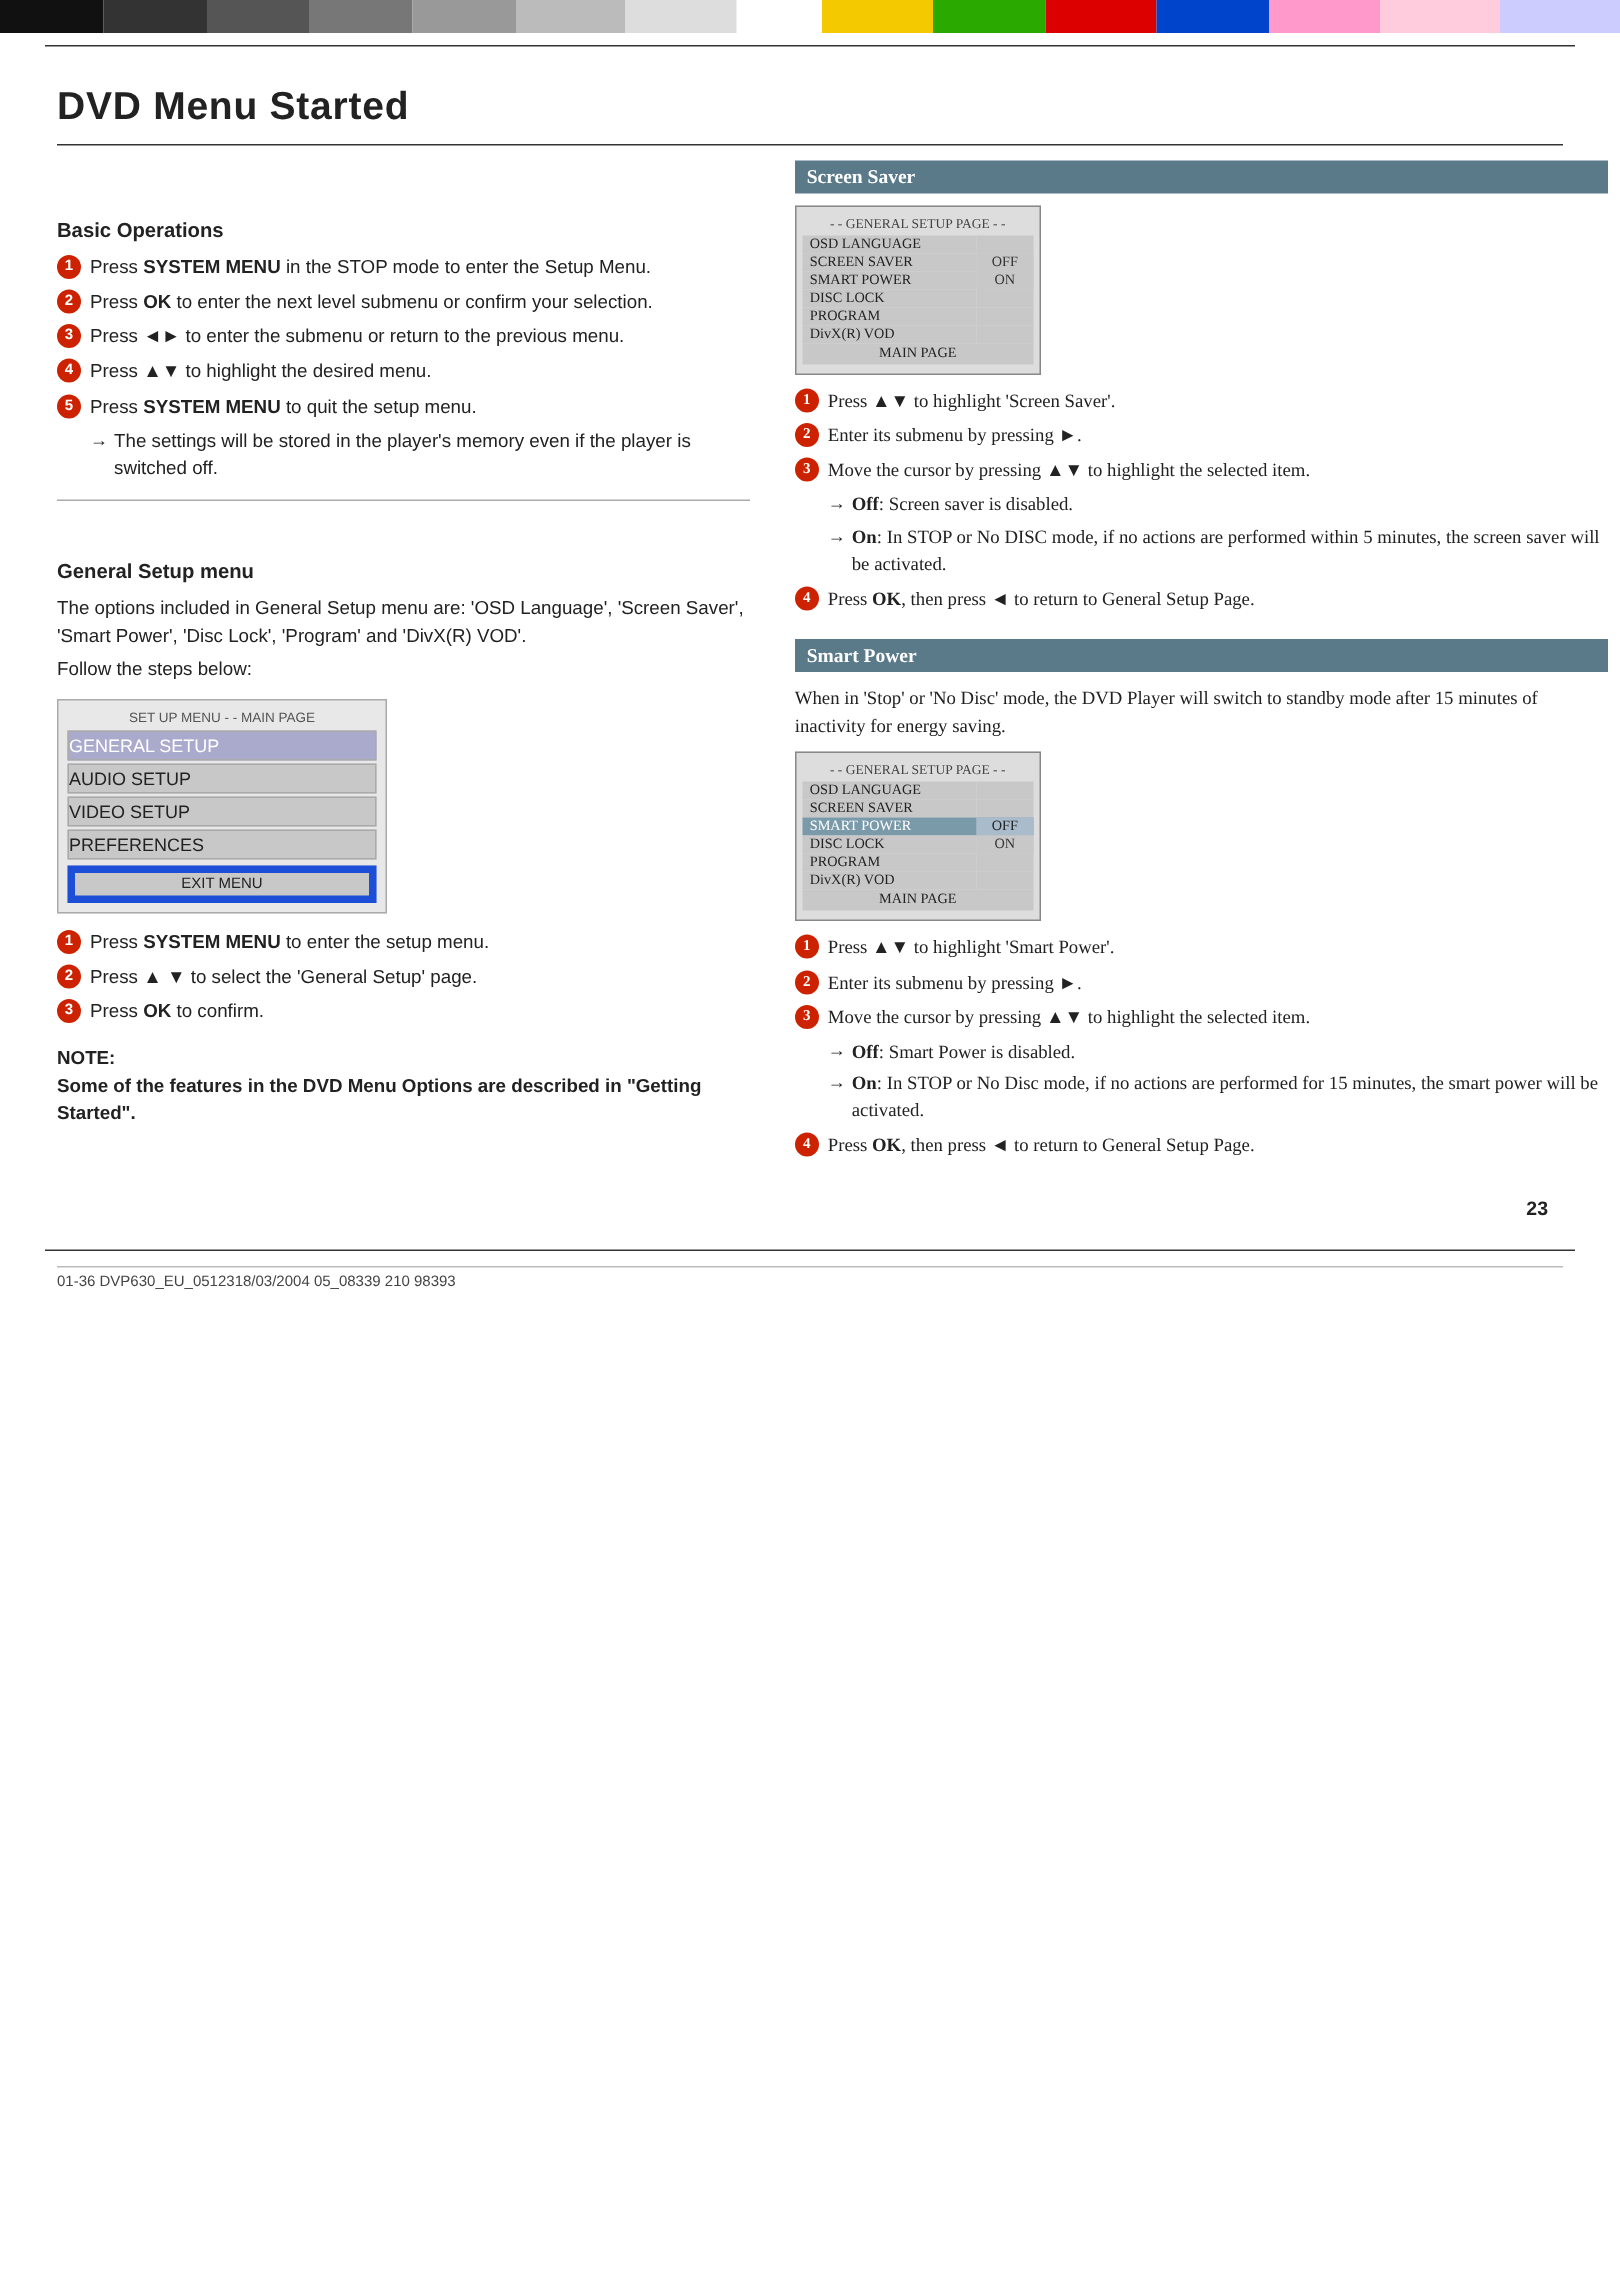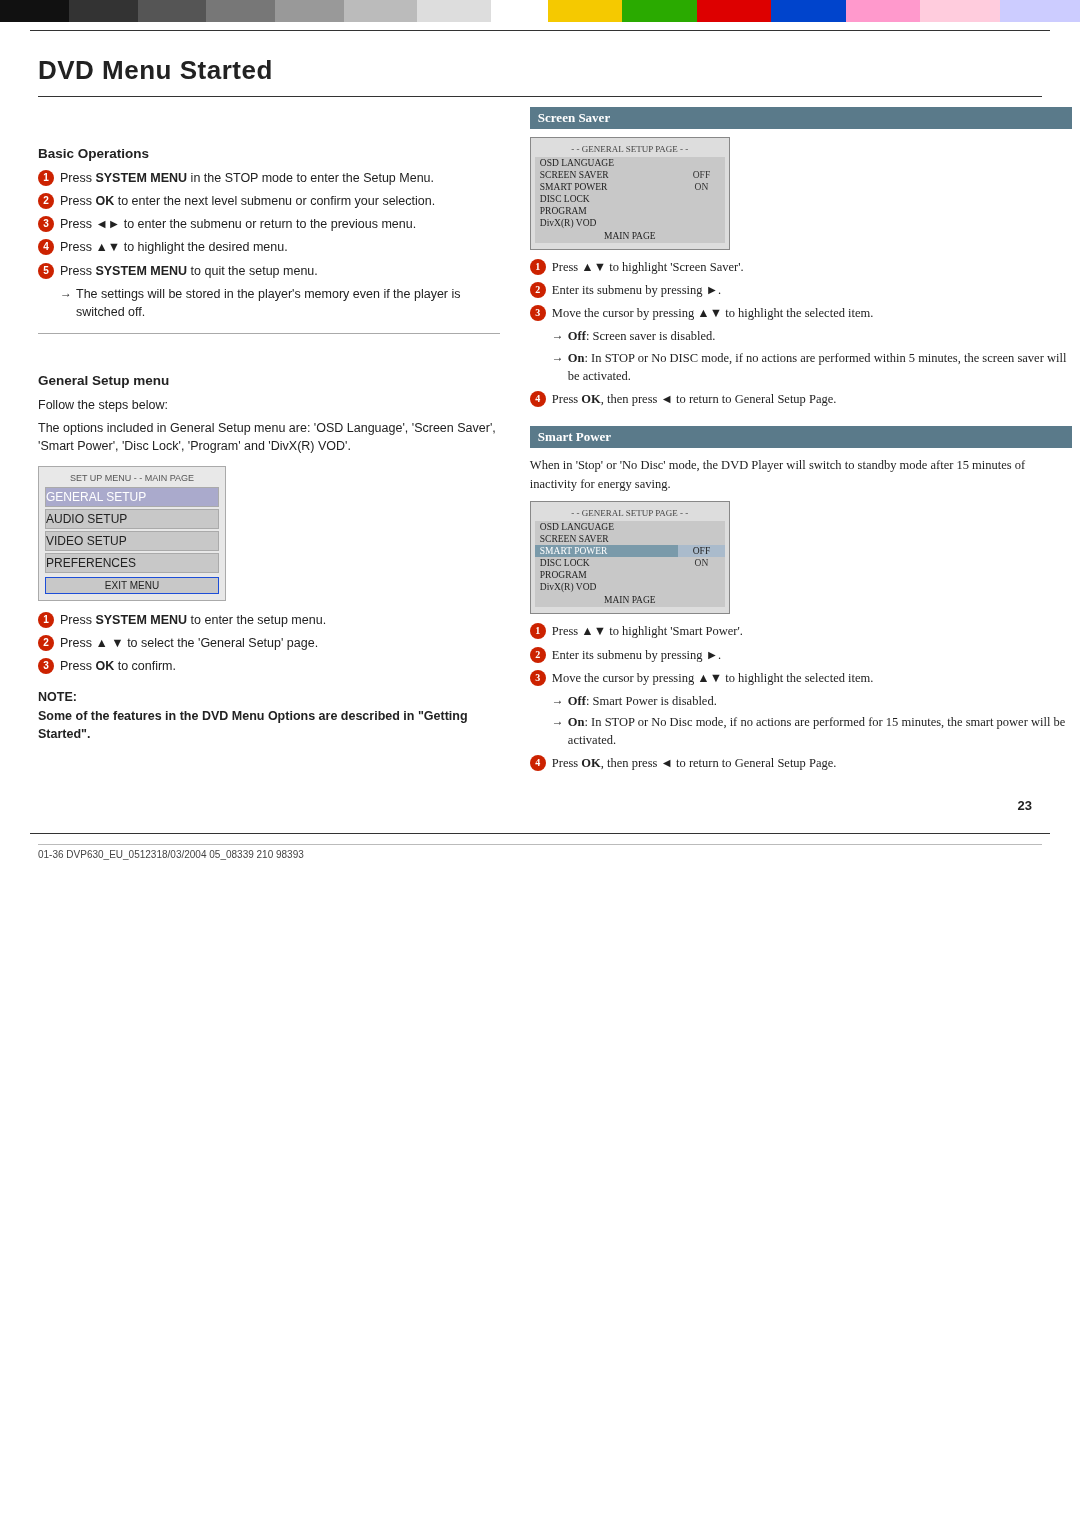--- a/index.html
+++ b/index.html
@@ -134,21 +134,21 @@
       margin-right: 4px;
       font-size: 12px;
     }
 
     
     .menu-mock {
       border: 1px solid #aaa;
       background: #e8e8e8;
       margin: 10px 0;
       padding: 6px;
-      width: 188px;
+      width: 220px;
       font-size: 10px;
     }
     .menu-mock .menu-title {
       text-align: center;
       font-size: 9px;
       color: #555;
       margin-bottom: 4px;
     }
     .menu-mock .menu-item {
       background: #c8c8c8;
@@ -159,31 +159,31 @@
     }
     .menu-mock .menu-item.highlighted {
       background: #aaaacc;
       color: #fff;
     }
     .menu-mock .menu-footer {
       background: #c8c8c8;
       padding: 2px 6px;
       margin-top: 4px;
       font-size: 10px;
-      border: 1px solid #1d4ed8;
+      border: 5px solid #1d4ed8;
       text-align: center;
     }
 
     
     .setup-mock {
       border: 1.5px solid #888;
       background: #ddd;
       margin: 8px 0;
       padding: 6px 4px;
-      width: 200px;
+      width: 164px;
     }
     .setup-mock .sm-title {
       text-align: center;
       font-size: 9px;
       color: #444;
       margin-bottom: 3px;
     }
     .setup-mock table {
       width: 100%;
       border-collapse: collapse;
@@ -335,22 +335,22 @@
         <div class="arrow-note">
           <span class="arrow-sym">→</span>
           <span class="li-text">The settings will be stored in the player's memory even if the player is switched off.</span>
         </div>
       </div>
 
       <div class="section-divider"></div>
 
       <div>
         <div class="section-header">General Setup menu</div>
+        <p class="sub-text">The options included in General Setup menu are: 'OSD Language', 'Screen Saver', 'Smart Power', 'Disc Lock', 'Program' and 'DivX(R) VOD'.</p>
         <p class="sub-text">Follow the steps below:</p>
-        <p class="sub-text">The options included in General Setup menu are: 'OSD Language', 'Screen Saver', 'Smart Power', 'Disc Lock', 'Program' and 'DivX(R) VOD'.</p>
 
         <div class="menu-mock">
           <div class="menu-title">SET UP MENU - - MAIN PAGE</div>
           <div class="menu-item highlighted">GENERAL SETUP</div>
           <div class="menu-item">AUDIO SETUP</div>
           <div class="menu-item">VIDEO SETUP</div>
           <div class="menu-item">PREFERENCES</div>
           <div class="menu-footer">EXIT MENU</div>
         </div>
 

